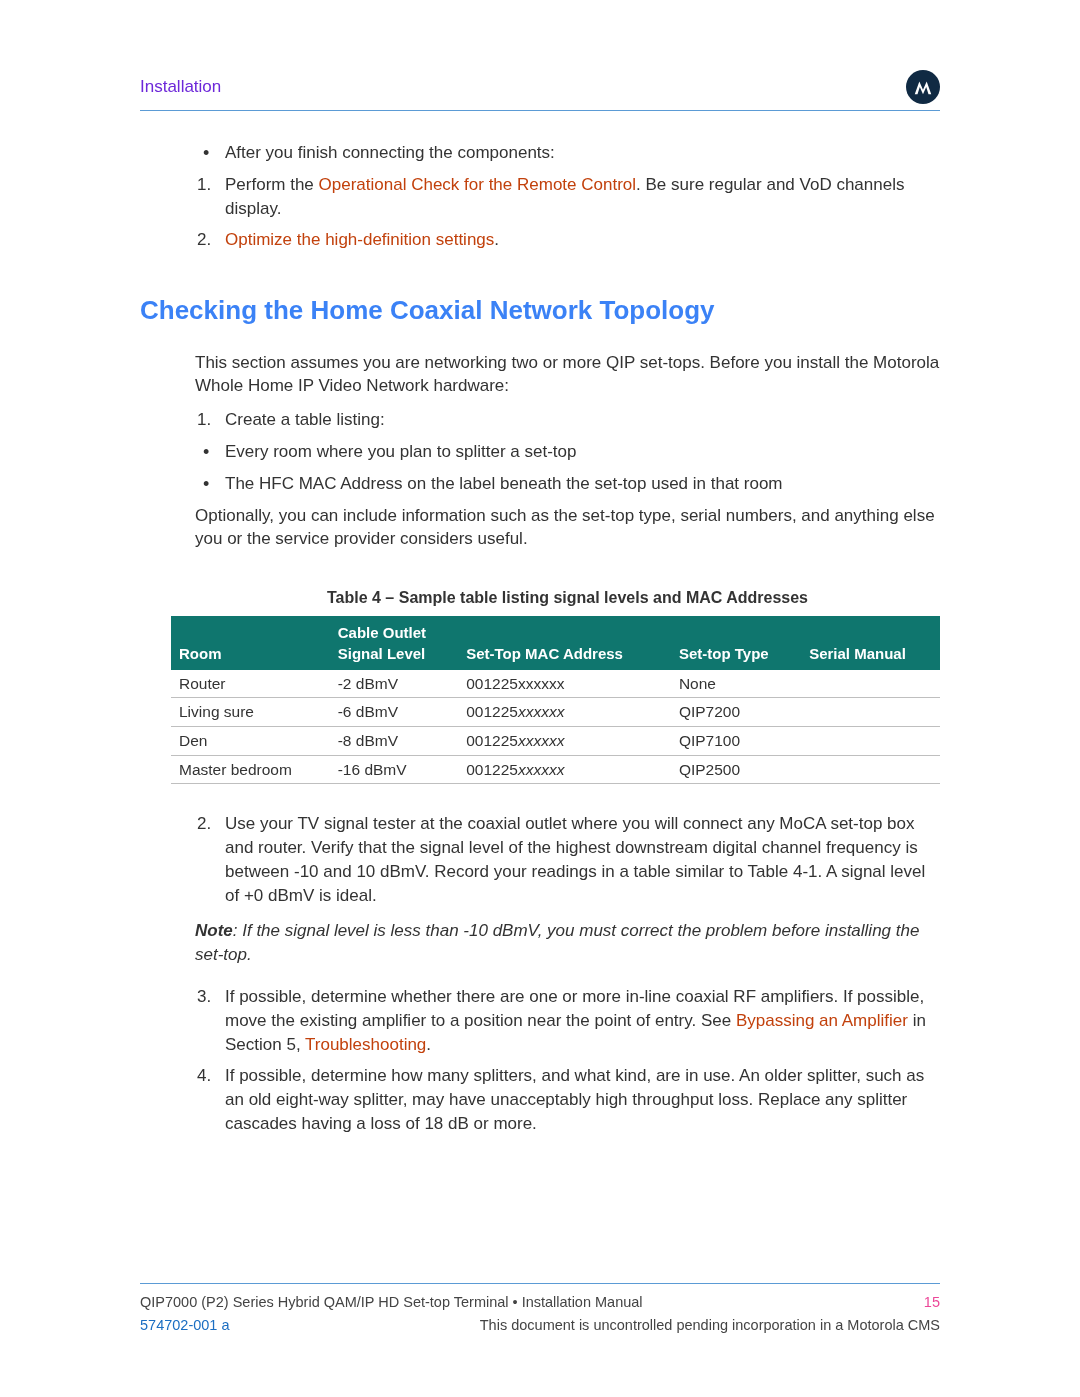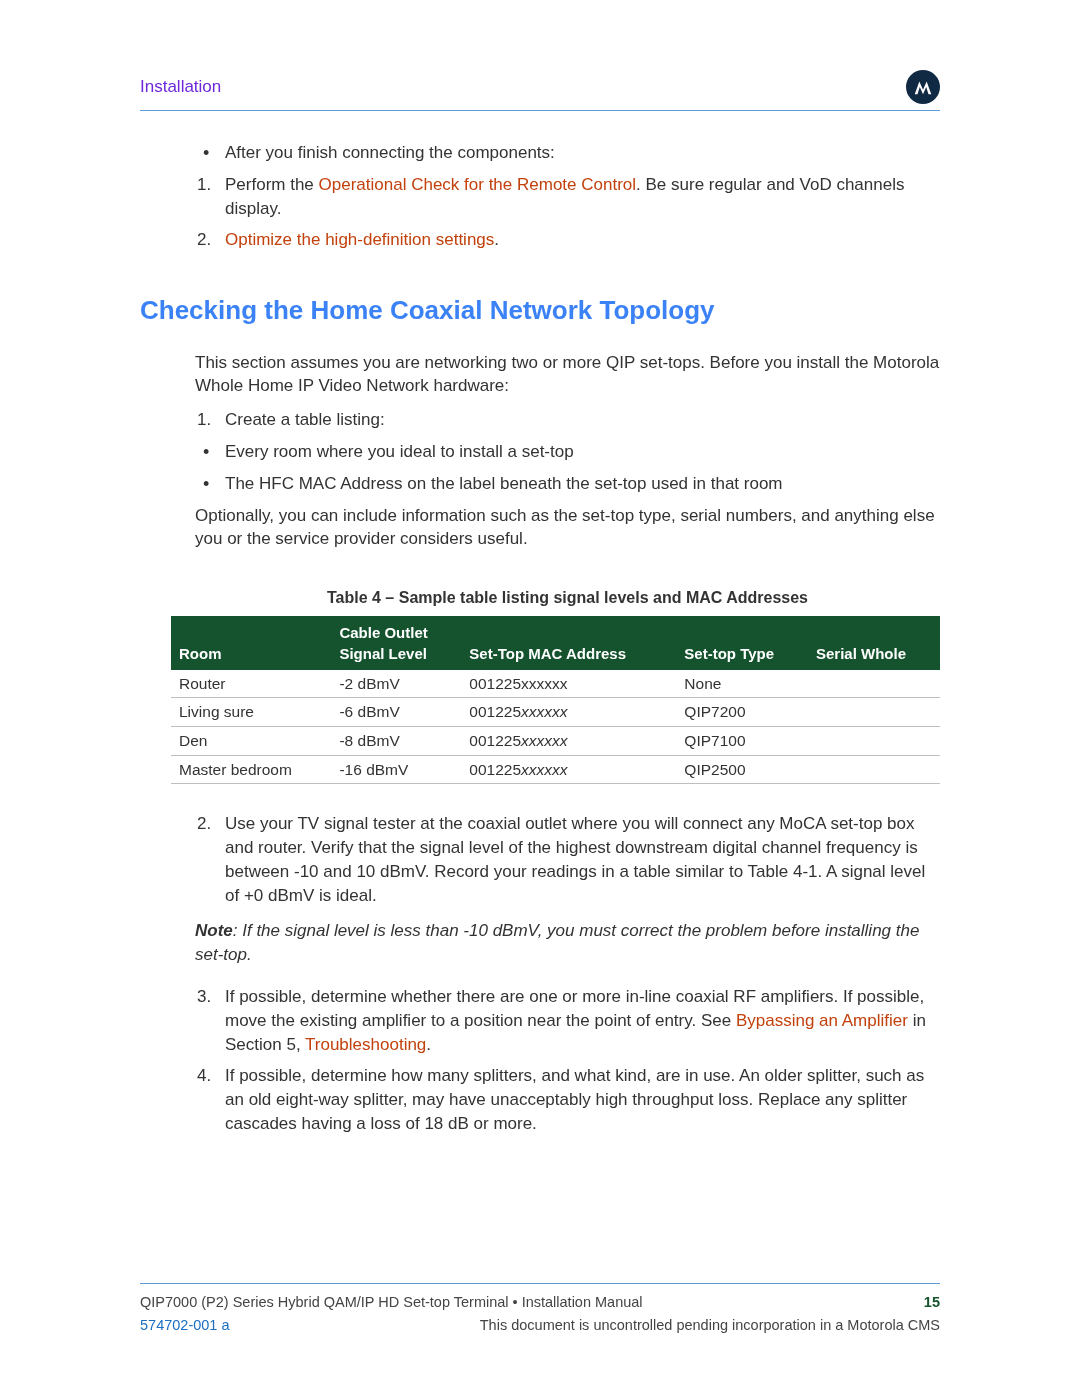--- a/index.html
+++ b/index.html
@@ -55,21 +55,21 @@
   }
   table.signal {
     width: 100%;
     border-collapse: collapse;
     font-size: 15.5px;
     margin-bottom: 28px;
     margin-left: -24px;
     width: calc(100% + 24px);
   }
   table.signal thead th {
-    background: #14532d;
+    background: #0f766e;
     color: #fff;
     text-align: left;
     font-weight: bold;
     padding: 6px 8px 6px 8px;
     vertical-align: bottom;
     font-size: 15px;
   }
   table.signal tbody td {
     padding: 3px 8px;
     border-bottom: 1px solid #bfbfbf;
@@ -79,21 +79,21 @@
   .footer {
     position: absolute;
     left: 140px; right: 140px;
     bottom: 60px;
     border-top: 1px solid #5b9bd5;
     padding-top: 8px;
     font-size: 14.5px;
     color: #444;
   }
   .footer-line { display: flex; justify-content: space-between; margin-bottom: 2px; }
-  .footer .pnum { color: #14532d; font-weight: bold; }
+  .footer .pnum { color: #ec4899; }
   .footer .docnum { color: #1b6ec2; }
   .mac-prefix { white-space: nowrap; }
 </style>
 </head>
 <body>
 
 <div class="header-row">
   <span class="header-link">Installation</span>
   <span class="logo">
     <svg viewBox="0 0 24 24">
@@ -117,36 +117,36 @@
   </ol>
 
   <h2 class="section">Checking the Home Coaxial Network Topology</h2>
 
   <p class="para">This section assumes you are networking two or more QIP set-tops. Before you install the Motorola Whole Home IP Video Network hardware:</p>
 
   <ol class="num-list">
     <li><span class="num">1.</span><span>Create a table listing:</span></li>
   </ol>
   <ul class="bullet-list">
-    <li>Every room where you ideal to install a set-top</li>
+    <li>Every room where you plan to splitter a set-top</li>
     <li>The HFC MAC Address on the label beneath the set-top used in that room</li>
   </ul>
 
   <p class="para">Optionally, you can include information such as the set-top type, serial numbers, and anything else you or the service provider considers useful.</p>
 
   <div class="table-caption">Table 4 – Sample table listing signal levels and MAC Addresses</div>
 
   <table class="signal">
     <thead>
       <tr>
         <th>Room</th>
         <th>Cable Outlet<br>Signal Level</th>
         <th>Set-Top MAC Address</th>
         <th>Set-top Type</th>
-        <th>Serial Whole</th>
+        <th>Serial Manual</th>
       </tr>
     </thead>
     <tbody id="signal-body">
         <tr>
           <td>Router</td>
           <td>-2 dBmV</td>
           <td><span class="mac-prefix">001225</span><span>xxxxxx</span></td>
           <td>None</td>
           <td></td>
         </tr>

